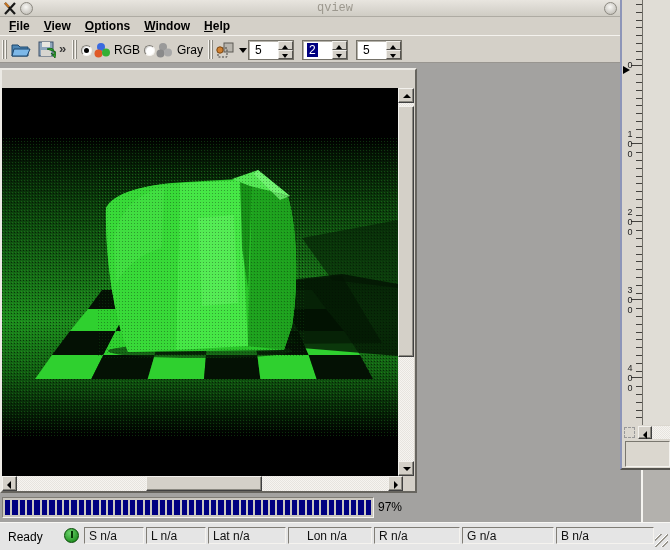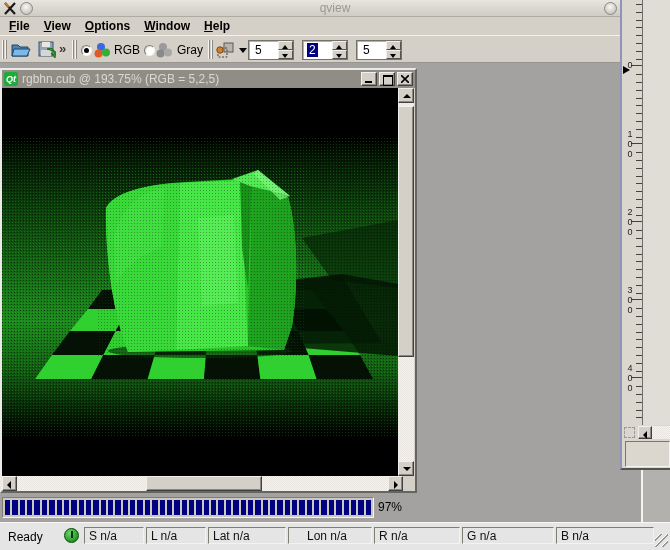--- a/index.html
+++ b/index.html
@@ -4,21 +4,21 @@
 <style>
   html,body{margin:0;padding:0;background:#555;}
   *{box-sizing:border-box;}
   .screen{
     position:relative;width:670px;height:550px;overflow:hidden;
     background:#d4d0c8;font-family:"Liberation Sans",sans-serif;color:#000;
     -webkit-font-smoothing:none;
   }
   
   .titlebar{position:absolute;left:0;top:0;width:670px;height:17px;
-    background:linear-gradient(#e8e5df,#cfccc4);border-bottom:1px solid #aeaba3;}
+    background:linear-gradient(#e8e5df,#cfccc4);border-bottom:1px solid #aeaba3;font-family:Liberation Mono, monospace;}
   .tb-title{position:absolute;left:0;top:1px;width:100%;text-align:center;
     font-size:12px;color:#9c988e;}
   .tb-xicon{position:absolute;left:4px;top:2px;width:13px;height:13px;}
   .tb-ball{position:absolute;top:2px;width:13px;height:13px;border-radius:50%;
     background:radial-gradient(circle at 5px 4px,#f8f7f4,#b5b2aa);
     border:1px solid #8c8981;}
   
   .menubar{position:absolute;left:0;top:17px;width:670px;height:18px;
     display:flex;align-items:center;padding-left:2px;font-size:12px;
     background:#d4d0c8;}
@@ -210,31 +210,20 @@
       <div class="spin-btns">
           <div class="spin-up"></div>
           <div class="spin-dn"></div>
         </div>
     </div>
   </div>
 
   <div class="workspace"></div>
 
   <div class="viewer">
-    <div class="v-title">
-      <div class="v-qticon">Qt</div>
-      <div class="v-text">rgbhn.cub @ 193.75% (RGB = 5,2,5)</div>
-      <div class="wbtn min"></div>
-      <div class="wbtn max"></div>
-      <div class="wbtn cls">
-        <svg width="8" height="8" viewBox="0 0 8 8">
-          <path d="M0,0 L8,8 M8,0 L0,8" stroke="#000" stroke-width="1.6"></path>
-        </svg>
-      </div>
-    </div>
 
     <div class="v-canvas">
       <svg width="396" height="388" viewBox="0 0 396 388">
         <defs>
           <linearGradient id="bgG" x1="0" y1="0" x2="0" y2="1">
             <stop offset="0" stop-color="#000000"></stop>
             <stop offset="0.13" stop-color="#000000"></stop>
             <stop offset="0.17" stop-color="#041404"></stop>
             <stop offset="0.30" stop-color="#0b3c0b"></stop>
             <stop offset="0.46" stop-color="#146414"></stop>

